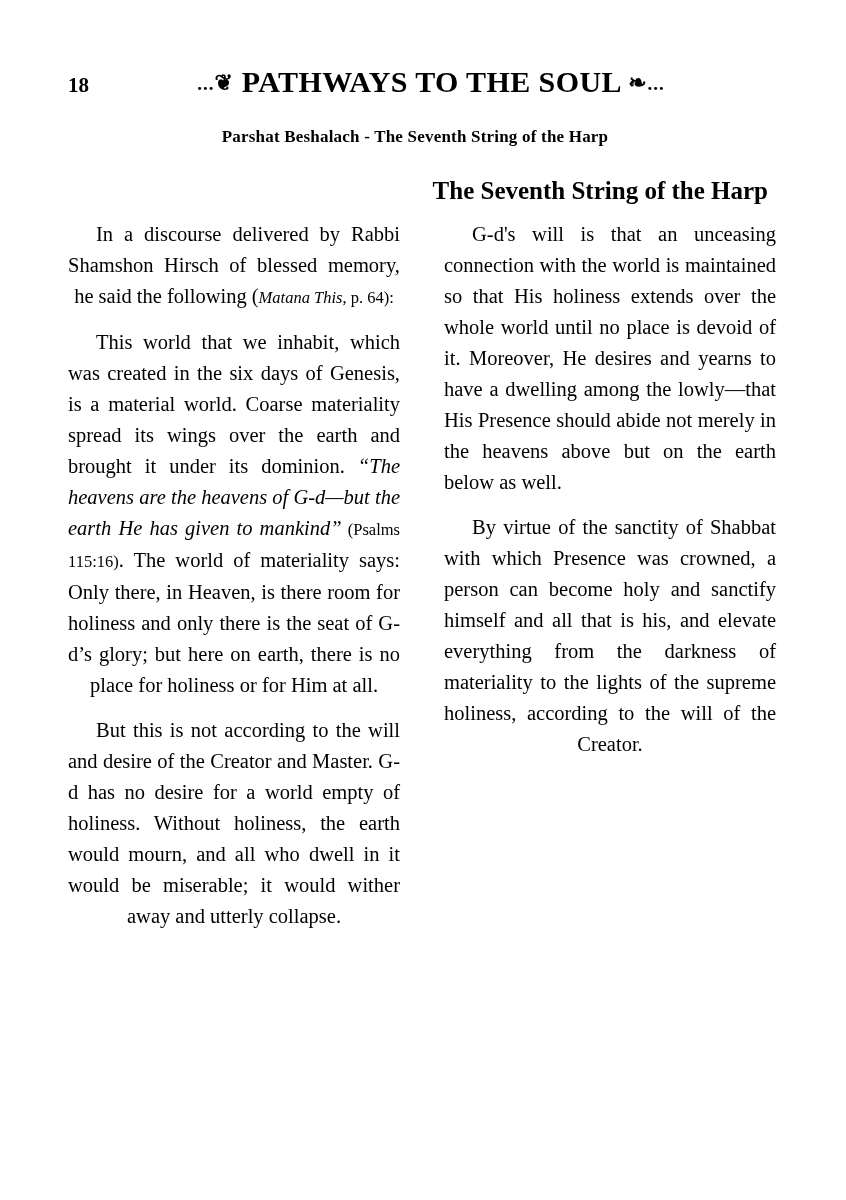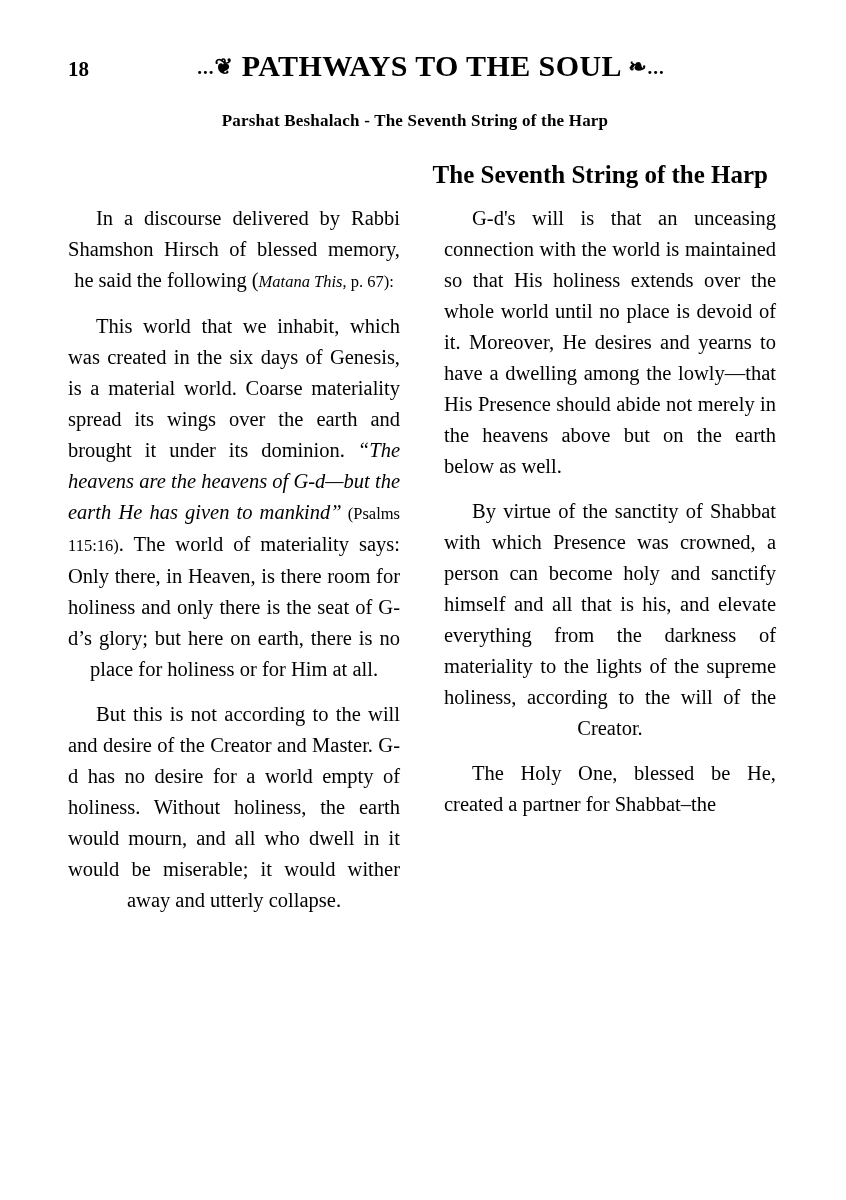--- a/index.html
+++ b/index.html
@@ -21,20 +21,21 @@
     box-sizing: border-box;
     padding: 46px 68px 20px 68px;
     position: relative;
   }
   
   .header-row {
     display: flex;
     align-items: baseline;
     justify-content: flex-end;
     height: 42px;
+    margin-top: 16px;
   }
   .folio {
     font-family: "Liberation Serif", serif;
     font-size: 21px;
     font-weight: bold;
     width: 56px;
     flex: none;
     text-align: left;
     line-height: 42px;
   }
@@ -125,33 +126,32 @@
   </div>
 
   <div class="subhead">Parshat Beshalach - The Seventh String of the Harp</div>
 
   <div class="article-title">The Seventh String of the Harp</div>
 
   <div class="columns">
 
     <div class="col">
 
-      <p class="para tal-center"><span>In a discourse delivered by Rabbi Shamshon Hirsch of blessed memory, he said the following (</span><i class="small">Matana This</i><span class="small">, p. 67):</span></p>
+      <p class="para tal-center"><span>In a discourse delivered by Rabbi Shamshon Hirsch of blessed memory, he said the following (</span><i class="small">Matana This</i><span class="small">, p. 64):</span></p>
 
       <p class="para tal-center"><span>This world that we inhabit, which was created in the six days of Genesis, is a material world. Coarse materiality spread its wings over the earth and brought it under its dominion. </span><i class="quote-it">“The heavens are the heavens of G-d—but the earth He has given to mankind”</i><span class="small"> (Psalms 115:16)</span><span>. The world of materiality says: Only there, in Heaven, is there room for holiness and only there is the seat of G-d’s glory; but here on earth, there is no place for holiness or for Him at all.</span></p>
 
       <p class="para tal-center"><span>But this is not according to the will and desire of the Creator and Master. G-d has no desire for a world empty of holiness. Without holiness, the earth would mourn, and all who dwell in it would be miserable; it would wither away and utterly collapse.</span></p>
 
     </div>
 
     <div class="col">
 
       <p class="para"><span>G-d's will is that an unceasing connection with the world is maintained so that His holiness extends over the whole world until no place is devoid of it. Moreover, He desires and yearns to have a dwelling among the lowly—that His Presence should abide not merely in the heavens above but on the earth below as well.</span></p>
 
 
       <p class="para tal-center"><span>By virtue of the sanctity of Shabbat with which Presence was crowned, a person can become holy and sanctify himself and all that is his, and elevate everything from the darkness of materiality to the lights of the supreme holiness, according to the will of the Creator.</span></p>
 
-      <p class="para"><span>The Holy One, blessed be He, created a partner for Shabbat–the</span></p>
 
     </div>
 
   </div>
 </div>
 
 </body></html>

